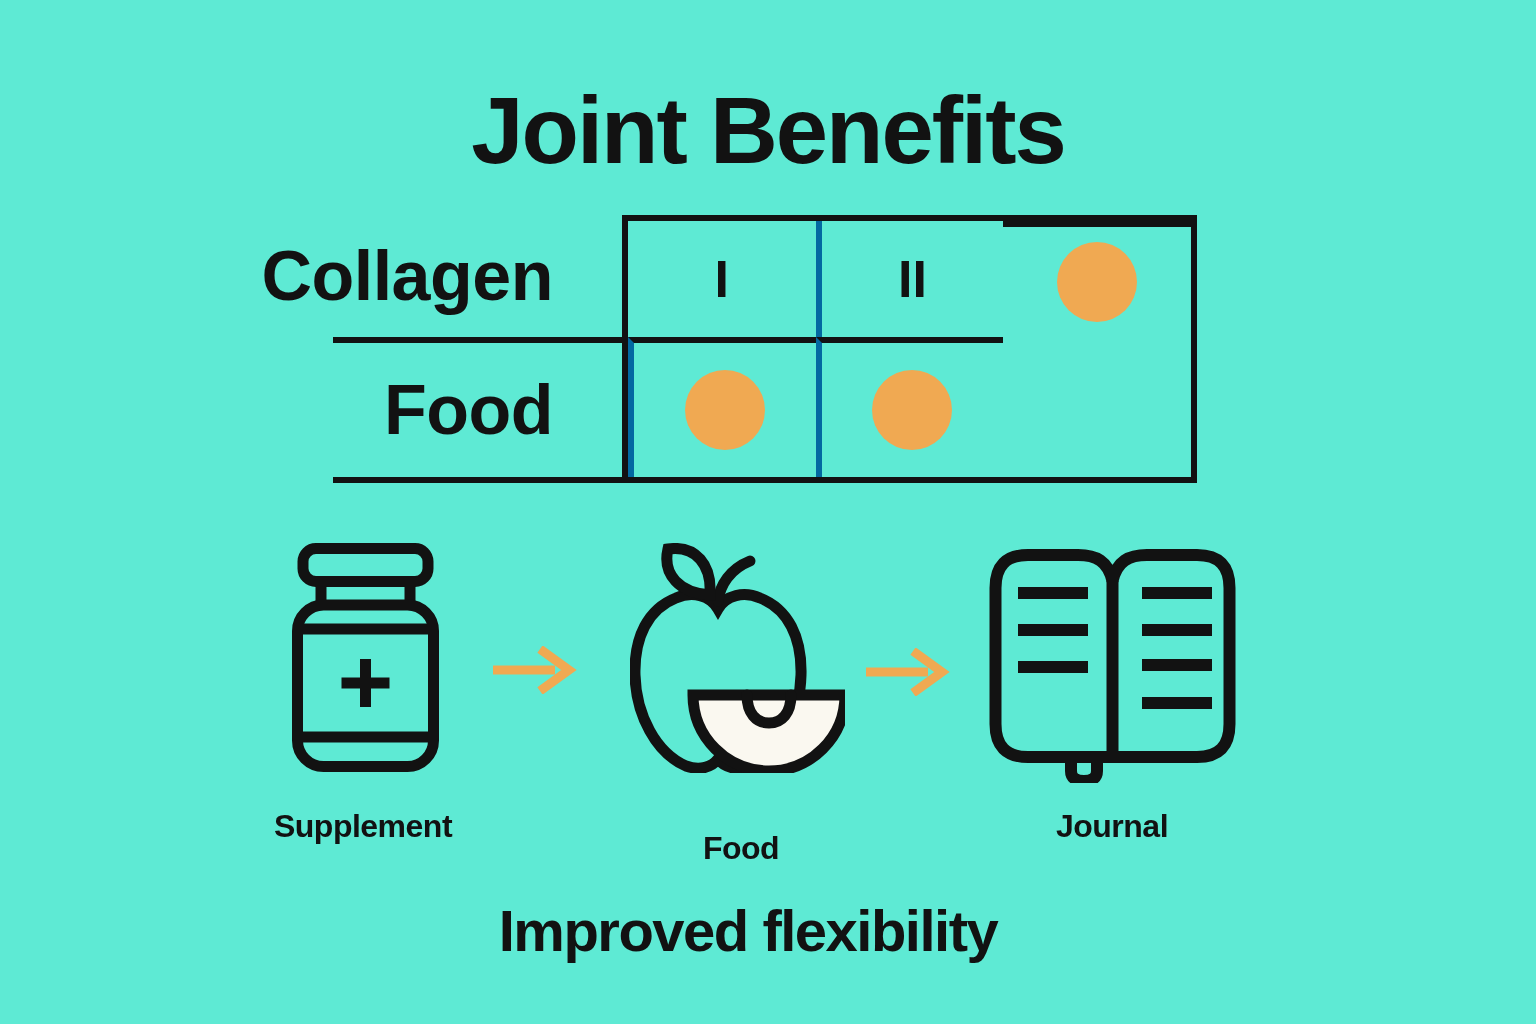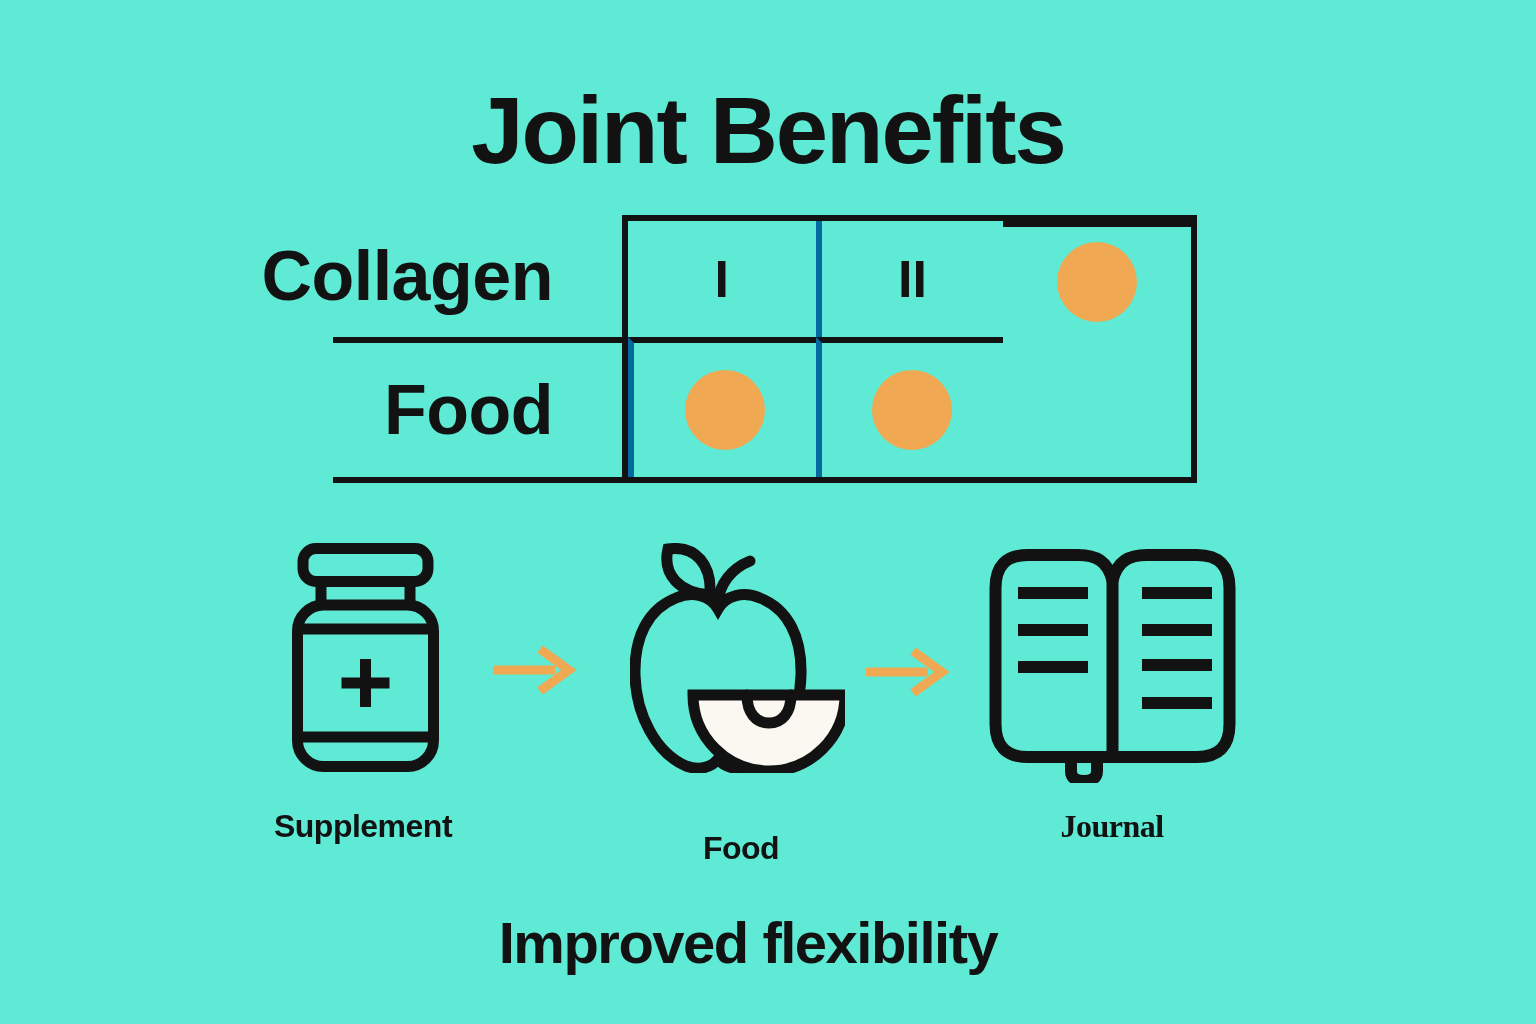--- a/index.html
+++ b/index.html
@@ -111,18 +111,18 @@
                  V176 C241.5 198 231 209 209 209 H124.5 Z"></path>
         <path d="M124.5 33 V209"></path>
         <path d="M83 210 v13 c0 7 5 10 13 10 c8 0 13 -3 13 -10 v-13"></path>
         <path d="M30 45 H100 M30 82 H100 M30 119 H100"></path>
         <path d="M154 45 H224 M154 82 H224 M154 117 H224 M154 155 H224"></path>
       </svg>
     </div>
 
     <div class="flow-label" style="left:363px;top:810px;">Supplement</div>
     <div class="flow-label" style="left:741px;top:810px;margin-top:22px;">Food</div>
-    <div class="flow-label" style="left:1112px;top:810px;font-family:Liberation Serif, serif;">Journal</div>
+    <div class="flow-label" style="left:1112px;top:810px;">Journal</div>
   </div>
 
-  <div class="caption" style="left:748px;top:902px;margin-top:12px;">Improved flexibility</div>
+  <div class="caption" style="left:748px;top:902px;">Improved flexibility</div>
 
 </div>
 
 </body></html>

